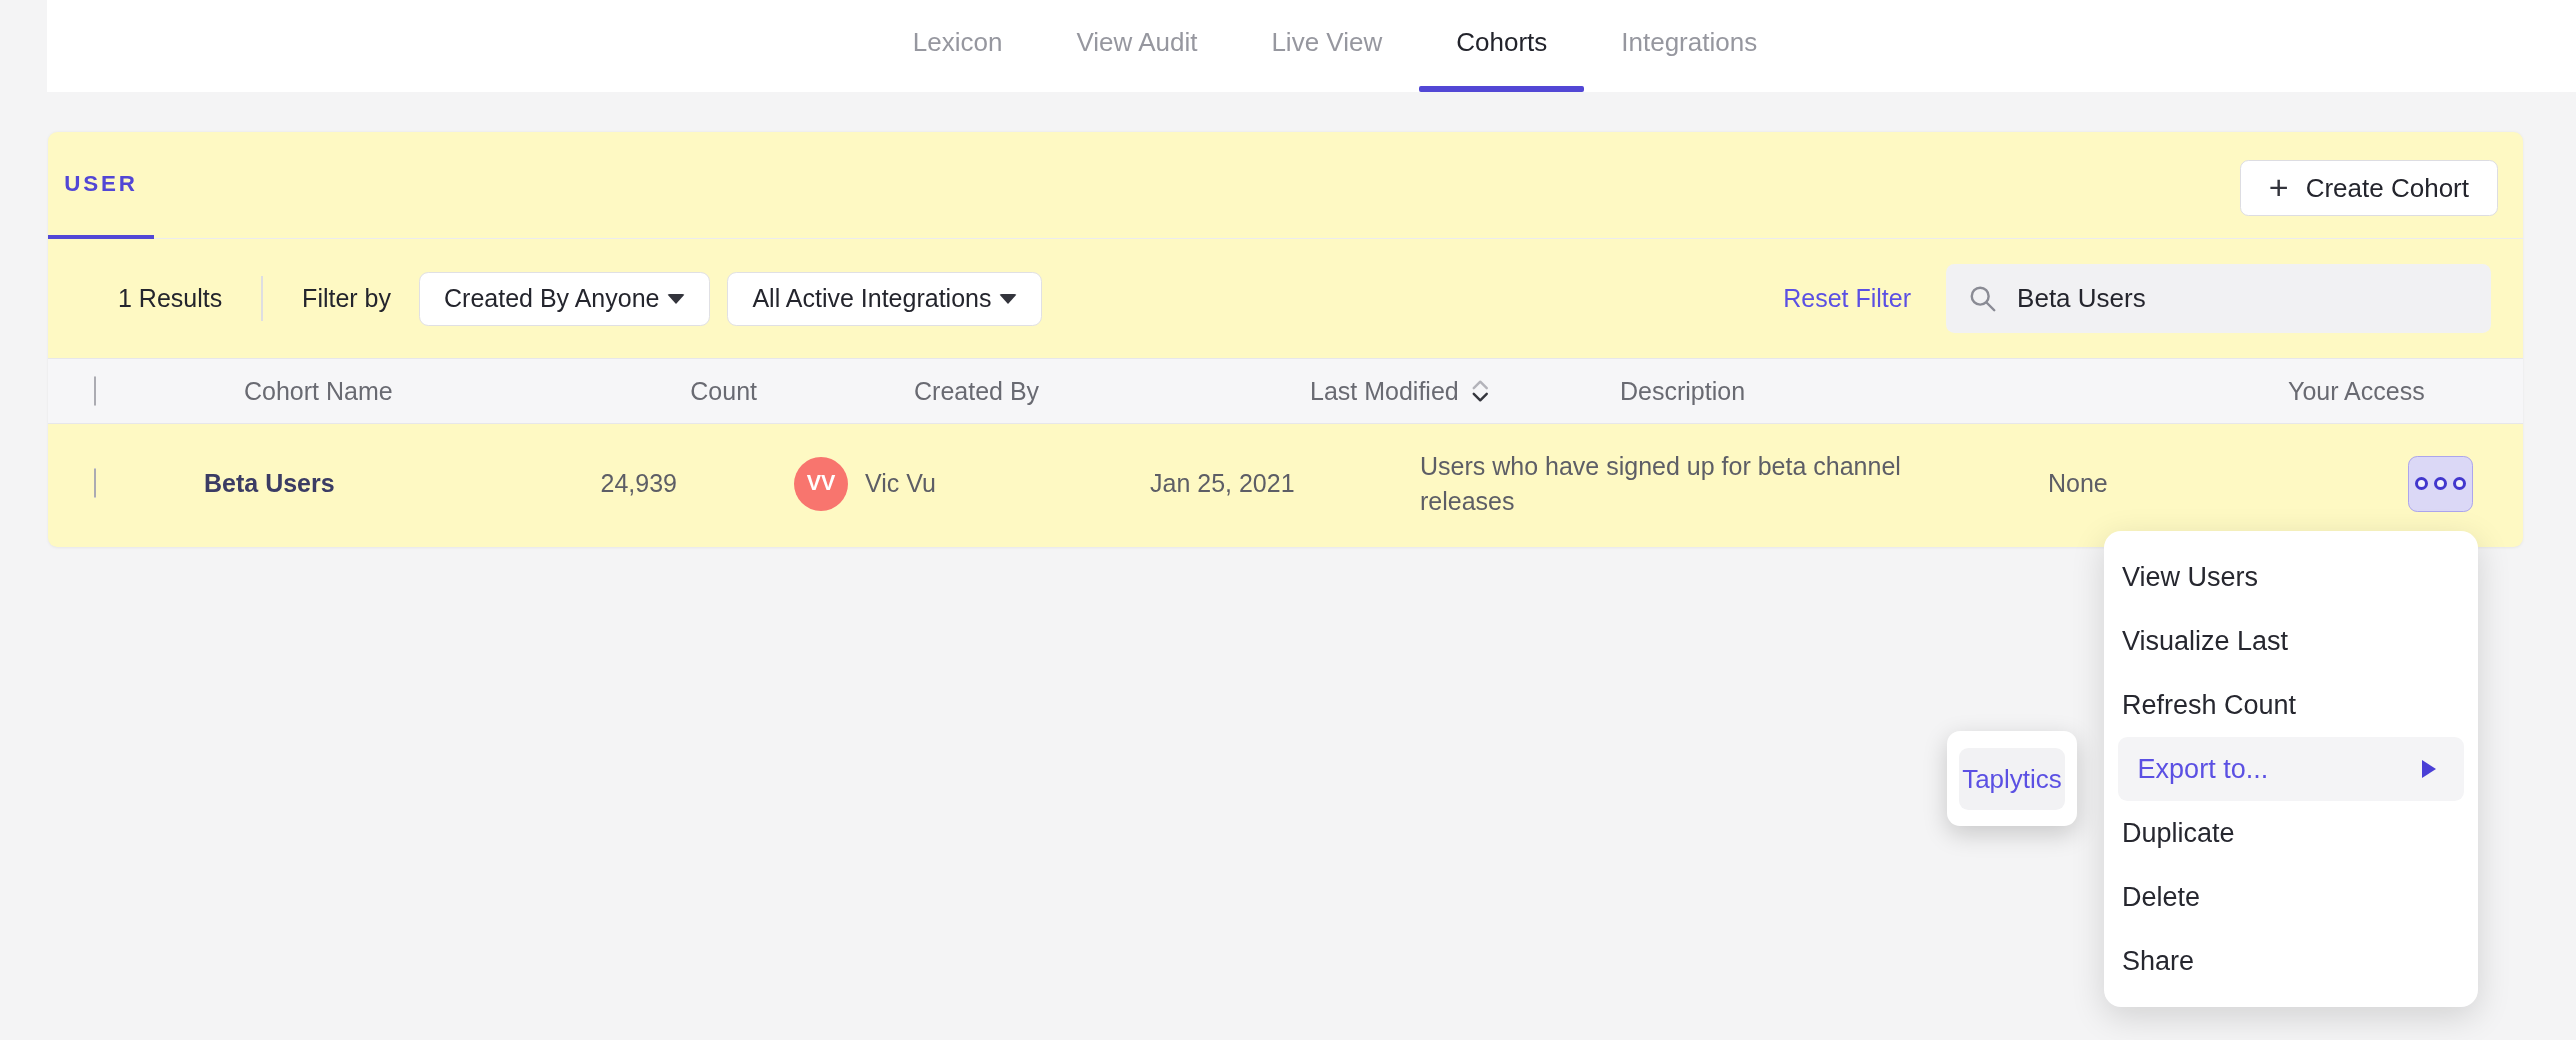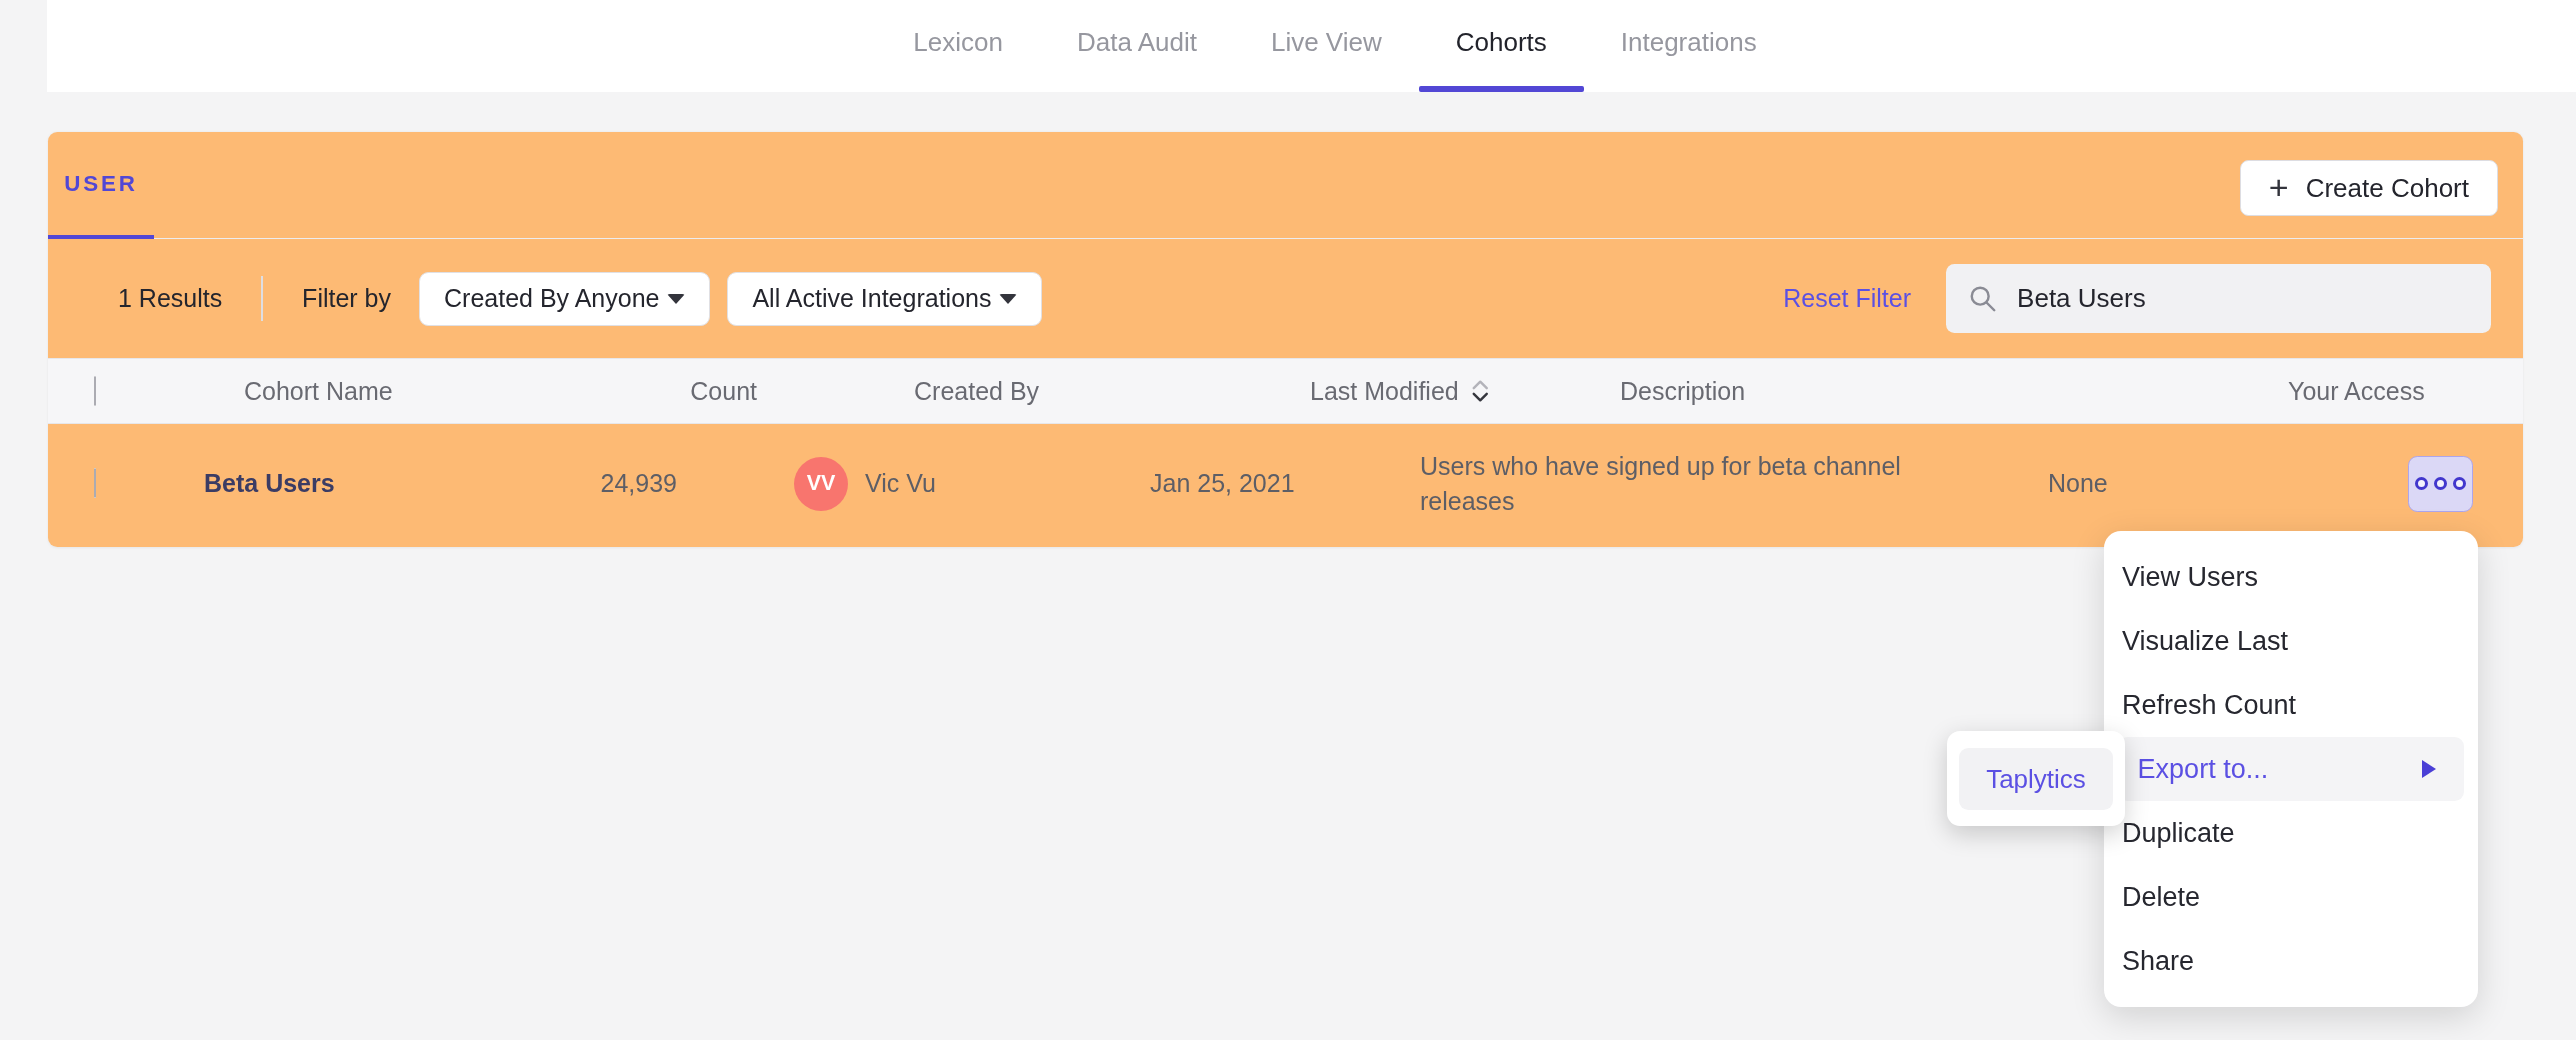--- a/index.html
+++ b/index.html
@@ -27,21 +27,21 @@
   }
   .nav-item.active { color:#22232b; }
   .nav-underline {
     position:absolute; left:0; right:0; bottom:0; height:6.5px;
     background:#5247D5; border-radius:1.9px;
   }
 
   
   .card {
     position:absolute; left:48px; top:132px; width:2475px; height:415px;
-    background:#fdba74; border-radius:9.3px;
+    background:#fef9c3; border-radius:9.3px;
     box-shadow:0 0.9px 2.8px rgba(0,0,0,0.06);
   }
 
   
   .tabbar {
     position:relative; height:107px;
     border-bottom:1.9px solid #ececef;
   }
   .tab-user {
     position:absolute; left:0; top:0; height:107px; width:106px;
@@ -159,40 +159,40 @@
     gap:32px;
   }
   .arrow-right {
     width:0; height:0;
     border-top:9.3px solid transparent; border-bottom:9.3px solid transparent;
     border-left:14px solid #4a3fd6;
   }
 
   
   .submenu {
-    position:absolute; left:1947px; top:731px; width:178px; height:95px;
+    position:absolute; left:1947px; top:731px; width:130px; height:95px;
     background:#fff; border-radius:13px;
     box-shadow:0 7.5px 24px rgba(0,0,0,0.18);
     z-index:31; padding:17px 12px;
   }
   .submenu-item {
     height:62px; border-radius:9.3px; background:#f2f2f4;
     display:flex; align-items:center; justify-content:center;
     font-size:26px; color:#5B50E3;
     cursor:pointer;
   }
 </style>
 </head>
 <body>
 
 <div class="stage">
 
   <header class="topnav">
     <div class="nav-item">Lexicon</div>
-    <div class="nav-item">Data Audit</div>
+    <div class="nav-item">View Audit</div>
     <div class="nav-item">Live View</div>
     <div class="nav-item active">
       <span>Cohorts</span>
       <span class="nav-underline"></span>
     </div>
     <div class="nav-item">Integrations</div>
   </header>
 
   <section class="card">
 

